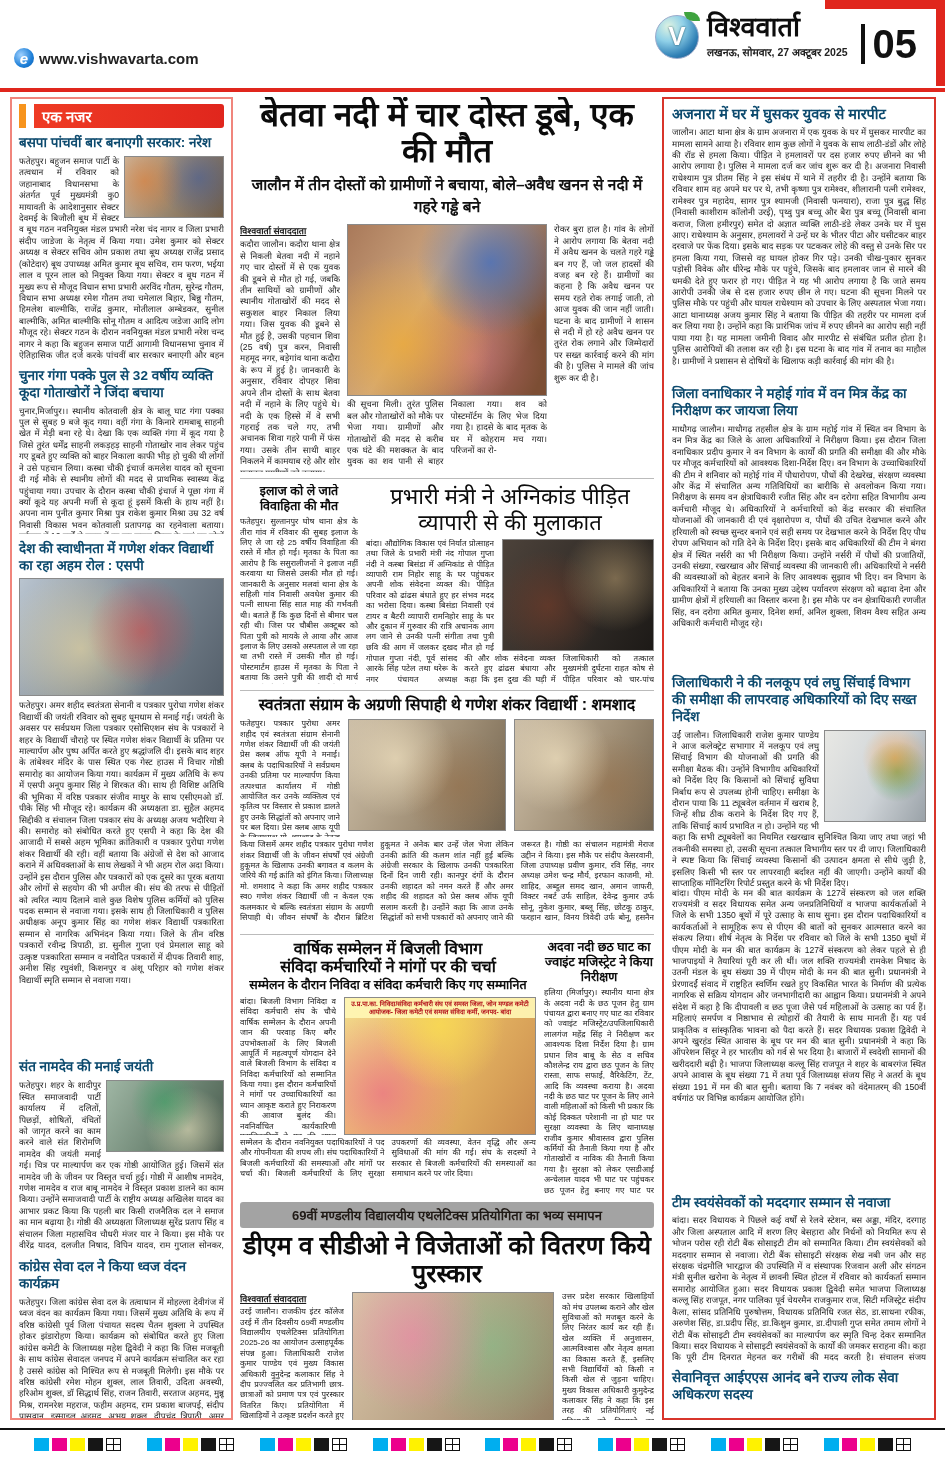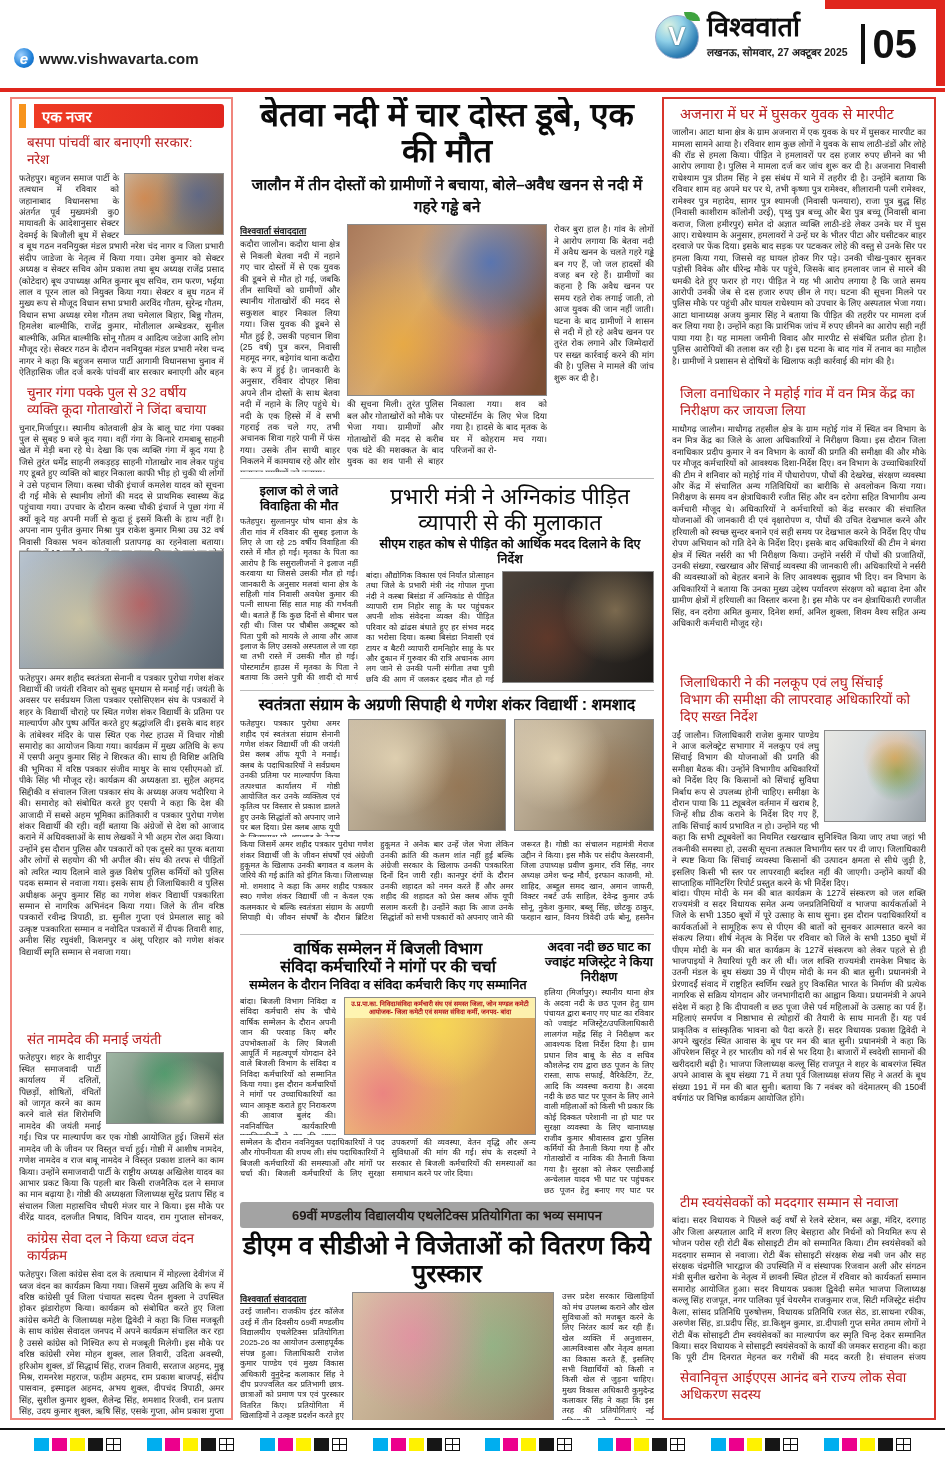--- a/index.html
+++ b/index.html
@@ -33,21 +33,21 @@
   .body-xs { font-size:8px; line-height:1.3; text-align:justify; color:#222; }
   .cols2 { column-count:2; column-gap:7px; }
   .cols3 { column-count:3; column-gap:7px; }
   .clip { overflow:hidden; }
   .byline { font-size:9px; font-weight:bold; text-decoration:underline; margin-bottom:2px; }
 
   
   .tab { display:flex; align-items:stretch; height:24px; margin-bottom:6px;gap:8px; }
   .tab .or { width:7px; background:#f7941d; }
   .tab .rd { flex:1; background:linear-gradient(90deg,#ef3b24,#e0261d); color:#fff; font-size:15px; font-weight:bold; display:flex; align-items:center; padding-left:8px; border-radius:0 3px 3px 0; }
-  .sb-h { font-size:13.5px; font-weight:normal; color:#b91c1c; line-height:1.25; margin:7px 8px 4px; }
+  .sb-h { font-size:13.5px; font-weight:bold; color:#0c4a6e; line-height:1.25; margin:7px 0 4px; }
 
   
   .ph { border:1px solid #8a8a8a; position:relative; overflow:hidden; }
   .ph-meet  { background:radial-gradient(circle at 20% 40%, rgba(230,120,40,.55), transparent 45%),radial-gradient(circle at 75% 35%, rgba(60,90,160,.55), transparent 50%),linear-gradient(115deg,#c9b9a4,#9f8c74 45%,#6f5d49); }
   .ph-award { background:radial-gradient(circle at 60% 45%, rgba(220,60,60,.5), transparent 40%),radial-gradient(circle at 30% 60%, rgba(240,220,160,.6), transparent 50%),linear-gradient(120deg,#b9c4cf,#7e8a96 50%,#55606b); }
   .ph-stage { background:radial-gradient(circle at 50% 30%, rgba(40,160,90,.5), transparent 45%),radial-gradient(circle at 70% 70%, rgba(250,240,200,.55), transparent 45%),linear-gradient(120deg,#9fb6a4,#6d8573 55%,#49594d); }
   .ph-mourn { background:radial-gradient(circle at 72% 22%, rgba(60,110,200,.75), transparent 38%),radial-gradient(circle at 28% 70%, rgba(235,170,60,.85), transparent 48%),radial-gradient(circle at 62% 78%, rgba(220,120,140,.6), transparent 40%),linear-gradient(120deg,#a9795a,#d0a981 40%,#7c4e34 85%); }
   .ph-night { background:radial-gradient(circle at 75% 35%, rgba(200,170,120,.5), transparent 40%),radial-gradient(circle at 30% 60%, rgba(120,60,40,.6), transparent 45%),linear-gradient(120deg,#4c423a,#2f2a26 60%,#1d1a17); }
   .ph-group { background:radial-gradient(circle at 30% 35%, rgba(250,235,200,.6), transparent 45%),radial-gradient(circle at 70% 60%, rgba(150,110,70,.55), transparent 45%),linear-gradient(115deg,#cdbfa8,#a19077 55%,#73644f); }
   .ph-tent  { background:radial-gradient(circle at 50% 20%, rgba(250,220,80,.8), transparent 45%),radial-gradient(circle at 20% 70%, rgba(235,90,140,.6), transparent 45%),linear-gradient(120deg,#f2d98c,#e8b964 50%,#c98b4e); }
@@ -115,20 +115,21 @@
         <span>फतेहपुर। बहुजन समाज पार्टी के तत्वधान में रविवार को जहानाबाद विधानसभा के अंतर्गत पूर्व मुख्यमंत्री कु0 मायावती के आदेशानुसार सेक्टर देवमई के बिजौली बूथ में सेक्टर व बूथ गठन नवनियुक्त मंडल प्रभारी नरेश चंद नागर व जिला प्रभारी संदीप जाडेजा के नेतृत्व में किया गया। उमेश कुमार को सेक्टर अध्यक्ष व सेक्टर सचिव ओम प्रकाश तथा बूथ अध्यक्ष राजेंद्र प्रसाद (कोटेदार) बूथ उपाध्यक्ष अमित कुमार बूथ सचिव, राम फरण, भईया लाल व पूरन लाल को नियुक्त किया गया। सेक्टर व बूथ गठन में मुख्य रूप से मौजूद विधान सभा प्रभारी अरविंद गौतम, सुरेन्द्र गौतम, विधान सभा अध्यक्ष रमेश गौतम तथा चमेलाल बिहार, बिन्नु गौतम, हिमलेश बाल्मीकि, राजेंद्र कुमार, मोतीलाल अम्बेडकर, सुनील बाल्मीकि, अमित बाल्मीकि सोनू गौतम व आदित्य जडेजा आदि लोग मौजूद रहे। सेक्टर गठन के दौरान नवनियुक्त मंडल प्रभारी नरेश चन्द नागर ने कहा कि बहुजन समाज पार्टी आगामी विधानसभा चुनाव में ऐतिहासिक जीत दर्ज करके पांचवीं बार सरकार बनाएगी और बहन मायावती पुनः मुख्यमंत्री बनेगी। प्रदेश में कानून का राज स्थापित होगा। उन्होंने आह्वान किया कि पार्टी की नीतियों को जन–जन तक पहुंचाने का काम करें।</span>
       </div>
     </div>
 
     <div>
       <div class="sb-h">चुनार गंगा पक्के पुल से 32 वर्षीय व्यक्ति कूदा गोताखोरों ने जिंदा बचाया</div>
       <div class="body-sm clip" style="height:128px;">चुनार,मिर्जापुर।। स्थानीय कोतवाली क्षेत्र के बालू घाट गंगा पक्का पुल से सुबह 9 बजे कूद गया। वहीं गंगा के किनारे रामबाबू साहनी खेत में मेड़ी बना रहे थे। देखा कि एक व्यक्ति गंगा में कूद गया है जिसे तुरंत धर्मेंद्र साहनी लकड़हड़ साहनी गोताखोर नाव लेकर पहुंच गए डूबते हुए व्यक्ति को बाहर निकाला काफी भीड़ हो चुकी थी लोगों ने उसे पहचान लिया। कस्बा चौकी इंचार्ज कमलेश यादव को सूचना दी गई मौके से स्थानीय लोगों की मदद से प्राथमिक स्वास्थ्य केंद्र पहुंचाया गया। उपचार के दौरान कस्बा चौकी इंचार्ज ने पूछा गंगा में क्यों कूदे यह अपनी मर्जी से कूदा हूं इसमें किसी के हाथ नहीं है। अपना नाम पुनीत कुमार मिश्रा पुत्र राकेश कुमार मिश्रा उम्र 32 वर्ष निवासी विकास भवन कोतवाली प्रतापगढ़ का रहनेवाला बताया। बर्तमान में 12 वर्षों से चुनार में रह कर फूलम किन्नर के यहां उन लोगों के साथ ढोलक बजाने का कार्य करता हूं। गंगा में कूद कर आत्महत्या करने की कोशिश संतोषजनक नहीं रहा। उपचार के बाद यह आए सभी किन्नरों ने अपने साथ अपने अड्डे पर ले गई।</div>
     </div>
 
     <div>
+      <div class="sb-h">देश की स्वाधीनता में गणेश शंकर विद्यार्थी का रहा अहम रोल : एसपी</div>
       <div class="ph ph-award" style="width:100%; height:118px; margin-bottom:4px;"></div>
       <div class="body-sm clip" style="height:352px;">फतेहपुर। अमर शहीद स्वतंत्रता सेनानी व पत्रकार पुरोधा गणेश शंकर विद्यार्थी की जयंती रविवार को सुबह धूमधाम से मनाई गई। जयंती के अवसर पर सर्वप्रथम जिला पत्रकार एसोसिएशन संघ के पत्रकारों ने शहर के विद्यार्थी चौराहे पर स्थित गणेश शंकर विद्यार्थी के प्रतिमा पर माल्यार्पण और पुष्प अर्पित करते हुए श्रद्धांजलि दी। इसके बाद शहर के तांबेश्वर मंदिर के पास स्थित एक गेस्ट हाउस में विचार गोष्ठी समारोह का आयोजन किया गया। कार्यक्रम में मुख्य अतिथि के रूप में एसपी अनूप कुमार सिंह ने शिरकत की। साथ ही विशिष्ट अतिथि की भूमिका में वरिष्ठ पत्रकार संजीव माथुर के साथ एसीएमओ डॉ. पीके सिंह भी मौजूद रहे। कार्यक्रम की अध्यक्षता डा. सुहैल अहमद सिद्दीकी व संचालन जिला पत्रकार संघ के अध्यक्ष अजय भदौरिया ने की। समारोह को संबोधित करते हुए एसपी ने कहा कि देश की आजादी में सबसे अहम भूमिका क्रांतिकारी व पत्रकार पुरोधा गणेश शंकर विद्यार्थी की रही। वहीं बताया कि अंग्रेजों से देश को आजाद कराने में अधिवक्ताओं के साथ लेखकों ने भी अहम रोल अदा किया। उन्होंने इस दौरान पुलिस और पत्रकारों को एक दूसरे का पूरक बताया और लोगों से सहयोग की भी अपील की। संघ की तरफ से पीड़ितों को त्वरित न्याय दिलाने वाले कुछ विशेष पुलिस कर्मियों को पुलिस पदक सम्मान से नवाजा गया। इसके साथ ही जिलाधिकारी व पुलिस अधीक्षक अनूप कुमार सिंह का गणेश शंकर विद्यार्थी पत्रकारिता सम्मान से नागरिक अभिनंदन किया गया। जिले के तीन वरिष्ठ पत्रकारों रवीन्द्र त्रिपाठी, डा. सुनील गुप्ता एवं प्रेमलाल साहू को उत्कृष्ट पत्रकारिता सम्मान व नवोदित पत्रकारों में दीपक तिवारी शाह, अनीश सिंह रघुवंशी, किशनपुर व अंशू परिहार को गणेश शंकर विद्यार्थी स्मृति सम्मान से नवाजा गया।</div>
     </div>
 
     <div>
       <div class="sb-h">संत नामदेव की मनाई जयंती</div>
       <div class="body-sm clip" style="height:172px;">
         <div class="ph ph-stage" style="float:right; width:118px; height:72px; margin:0 0 3px 5px;"></div>
         <span>फतेहपुर। शहर के शादीपुर स्थित समाजवादी पार्टी कार्यालय में दलितों, पिछड़ों, शोषितों, वंचितों को जागृत करने का काम करने वाले संत शिरोमणि नामदेव की जयंती मनाई गई। चित्र पर माल्यार्पण कर एक गोष्ठी आयोजित हुई। जिसमें संत नामदेव जी के जीवन पर विस्तृत चर्चा हुई। गोष्ठी में आशीष नामदेव, गणेश नामदेव व राज बाबू नामदेव ने विस्तृत प्रकाश डालने का काम किया। उन्होंने समाजवादी पार्टी के राष्ट्रीय अध्यक्ष अखिलेश यादव का आभार प्रकट किया कि पहली बार किसी राजनैतिक दल ने समाज का मान बढ़ाया है। गोष्ठी की अध्यक्षता जिलाध्यक्ष सुरेंद्र प्रताप सिंह व संचालन जिला महासचिव चौधरी मंजर यार ने किया। इस मौके पर वीरेंद्र यादव, दलजीत निषाद, विपिन यादव, राम गुप्ताल सोनकर, रामतीरथ परमहंस, डा रामनरेश पटेल, नरेंद्र प्रजापति, अमित पाल, अनिकेत नामदेव, देवेंद्र लोधी, मनोज यादव, रान बाबू यादव, सजाद अहमद, रिशु तिवारी, वसीम खान, दिनेश मौर्या, सुमित साहू, अंकित पटेल, रवि गुप्ता, सुहेल खान, शरीफ, जुनेद, फैसल आदि मौजूद रहे।</span>
       </div>
@@ -160,21 +161,20 @@
       </div>
     </div>
 
     <div class="sec row" style="height:206px;">
       <div style="width:118px;" class="clip">
         <div class="h-sm">इलाज को ले जाते विवाहिता की मौत</div>
         <div class="body-xs" style="margin-top:3px;">फतेहपुर। सुल्तानपुर घोष थाना क्षेत्र के तीरा गांव में रविवार की सुबह इलाज के लिए ले जा रहे 25 वर्षीय विवाहिता की रास्ते में मौत हो गई। मृतका के पिता का आरोप है कि ससुरालीजनों ने इलाज नहीं करवाया था जिससे उसकी मौत हो गई। जानकारी के अनुसार मलवां थाना क्षेत्र के सहिली गांव निवासी अवधेश कुमार की पत्नी साधना सिंह सात माह की गर्भवती थी। बताते हैं कि कुछ दिनों से बीमार चल रही थी। जिस पर चौबीस अक्टूबर को पिता पुत्री को मायके ले आया और आज इलाज के लिए उसको अस्पताल ले जा रहा था तभी रास्ते में उसकी मौत हो गई। पोस्टमार्टम हाउस में मृतका के पिता ने बताया कि उसने पुत्री की शादी दो मार्च 2025 में की थी। दामाद पुलिस विभाग में है और एक साल से रेप व एससी एसटी एक्ट में निलंबित चल रहा है।</div>
       </div>
       <div style="flex:1;" class="clip">
         <div class="h-md">प्रभारी मंत्री ने अग्निकांड पीड़ित व्यापारी से की मुलाकात</div>
-        <div class="h-sm" style="margin-top:2px;">सीएम राहत कोष से पीड़ित को आर्थिक मदद दिलाने के दिए निर्देश</div>
         <div class="row" style="margin-top:4px;">
           <div class="body-xs clip" style="width:128px; height:112px;">बांदा। औद्योगिक विकास एवं निर्यात प्रोत्साहन तथा जिले के प्रभारी मंत्री नंद गोपाल गुप्ता नंदी ने कस्बा बिसंडा में अग्निकांड से पीड़ित व्यापारी राम निहोर साहू के घर पहुंचकर अपनी शोक संवेदना व्यक्त की। पीड़ित परिवार को ढांढस बंधाते हुए हर संभव मदद का भरोसा दिया। कस्बा बिसंडा निवासी एवं टायर व बैटरी व्यापारी रामनिहोर साहू के घर और दुकान में गुरुवार की रात्रि अचानक आग लग जाने से उनकी पत्नी संगीता तथा पुत्री छवि की आग में जलकर दुखद मौत हो गई थी।</div>
           <div class="ph ph-night" style="width:152px; height:112px;"></div>
         </div>
         <div class="body-xs cols3 clip" style="height:52px; margin-top:3px;">गोपाल गुप्ता नंदी, पूर्व सांसद आरके सिंह पटेल तथा थरेरू के नगर पंचायत अध्यक्ष डा.विवेकानंद गुप्ता ने पीड़ित परिवार के घर जाकर उनसे भेंट की और शोक संवेदना व्यक्त करते हुए ढांढस बंधाया और कहा कि इस दुख की घड़ी में सरकार पीड़ित परिवार के साथ है। उन्होंने उपस्थित उप जिलाधिकारी को तत्काल मुख्यमंत्री दुर्घटना राहत कोष से पीड़ित परिवार को चार-पांच लाख रुपए की आर्थिक सहायता दिलाने के निर्देश दिए। शोक में डूबे परिवार तथा दुकान के जलकर राख हो जाने से पूरा परिवार शोक में डूबा हुआ है।</div>
       </div>
     </div>
 
     <div class="sec">
       <div class="h-lg">स्वतंत्रता संग्राम के अग्रणी सिपाही थे गणेश शंकर विद्यार्थी : शमशाद</div>

